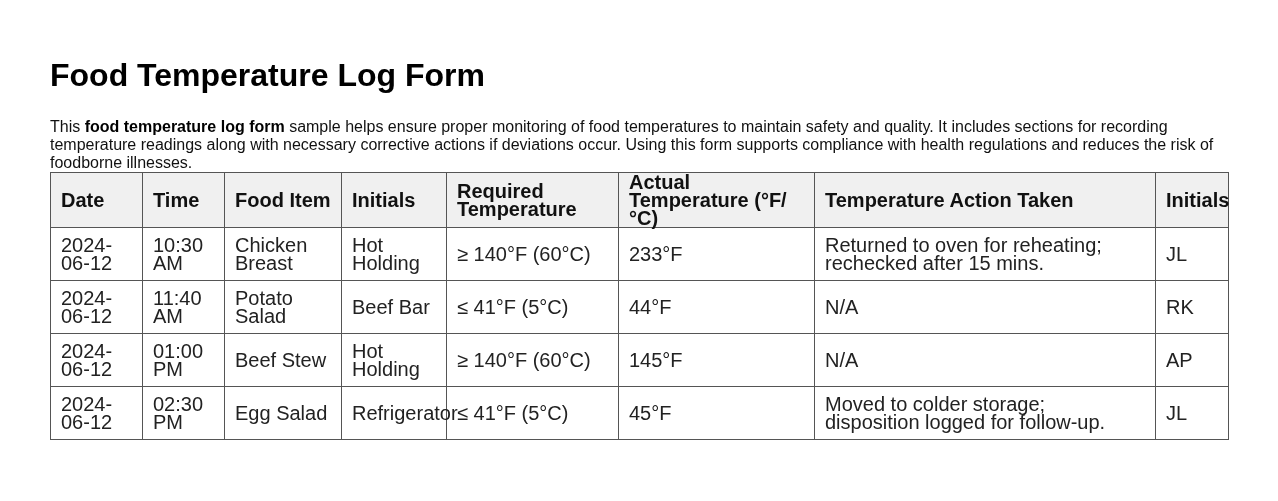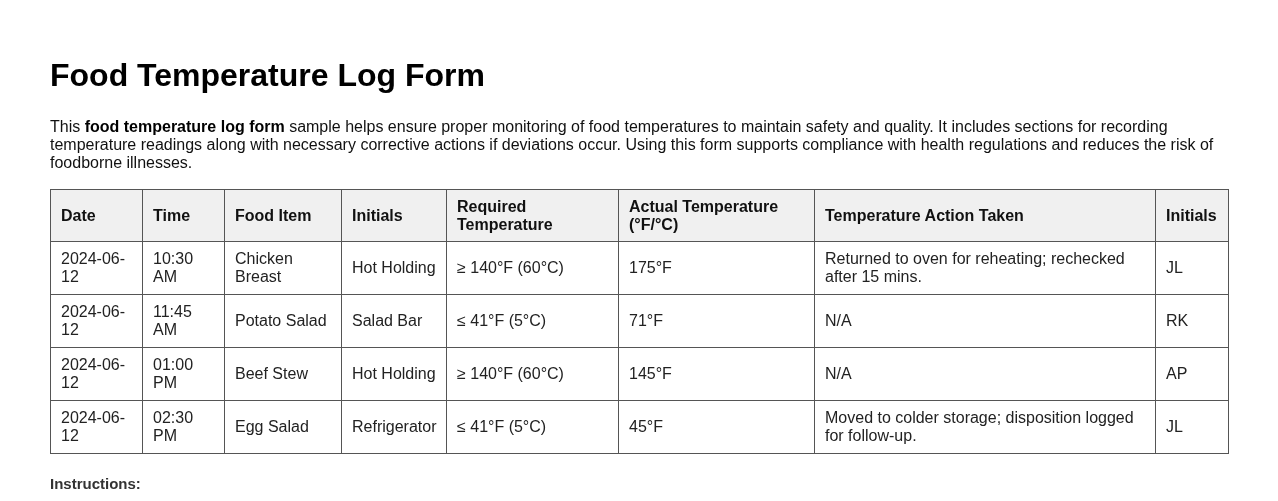--- a/index.html
+++ b/index.html
@@ -15,24 +15,23 @@
       color: #000;
     }
     .intro {
       font-size: 16px; line-height: 18px;
       margin: 24px 0 0 0; color: #111;
       width: 1180px;
     }
     .intro b { font-weight: bold; color: #000; }
     table {
       border-collapse: collapse;
-      margin-top: 17px;
       width: 1178px;
       table-layout: fixed;
-      font-size: 16px;
+      font-size: 20px;
     }
     th, td {
       border: 1px solid #555;
       padding: 0 10px;
       text-align: left;
       vertical-align: middle;
       line-height: 18px;
     }
     th {
       background: #f0f0f0;
@@ -77,31 +76,31 @@
         <th>Initials</th>
       </tr>
     </thead>
     <tbody>
       <tr>
         <td>2024-06-12</td>
         <td>10:30 AM</td>
         <td>Chicken Breast</td>
         <td>Hot Holding</td>
         <td>≥ 140°F (60°C)</td>
-        <td>175°F</td>
+        <td>233°F</td>
         <td>Returned to oven for reheating; rechecked after 15 mins.</td>
         <td>JL</td>
       </tr>
       <tr>
         <td>2024-06-12</td>
-        <td>11:45 AM</td>
+        <td>11:40 AM</td>
         <td>Potato Salad</td>
-        <td>Salad Bar</td>
+        <td>Beef Bar</td>
         <td>≤ 41°F (5°C)</td>
-        <td>71°F</td>
+        <td>44°F</td>
         <td>N/A</td>
         <td>RK</td>
       </tr>
       <tr>
         <td>2024-06-12</td>
         <td>01:00 PM</td>
         <td>Beef Stew</td>
         <td>Hot Holding</td>
         <td>≥ 140°F (60°C)</td>
         <td>145°F</td>
@@ -114,15 +113,14 @@
         <td>Egg Salad</td>
         <td>Refrigerator</td>
         <td>≤ 41°F (5°C)</td>
         <td>45°F</td>
         <td>Moved to colder storage; disposition logged for follow-up.</td>
         <td>JL</td>
       </tr>
     </tbody>
   </table>
 
-  <div class="instructions">Instructions:</div>
 
 </div>
 
 </body></html>

